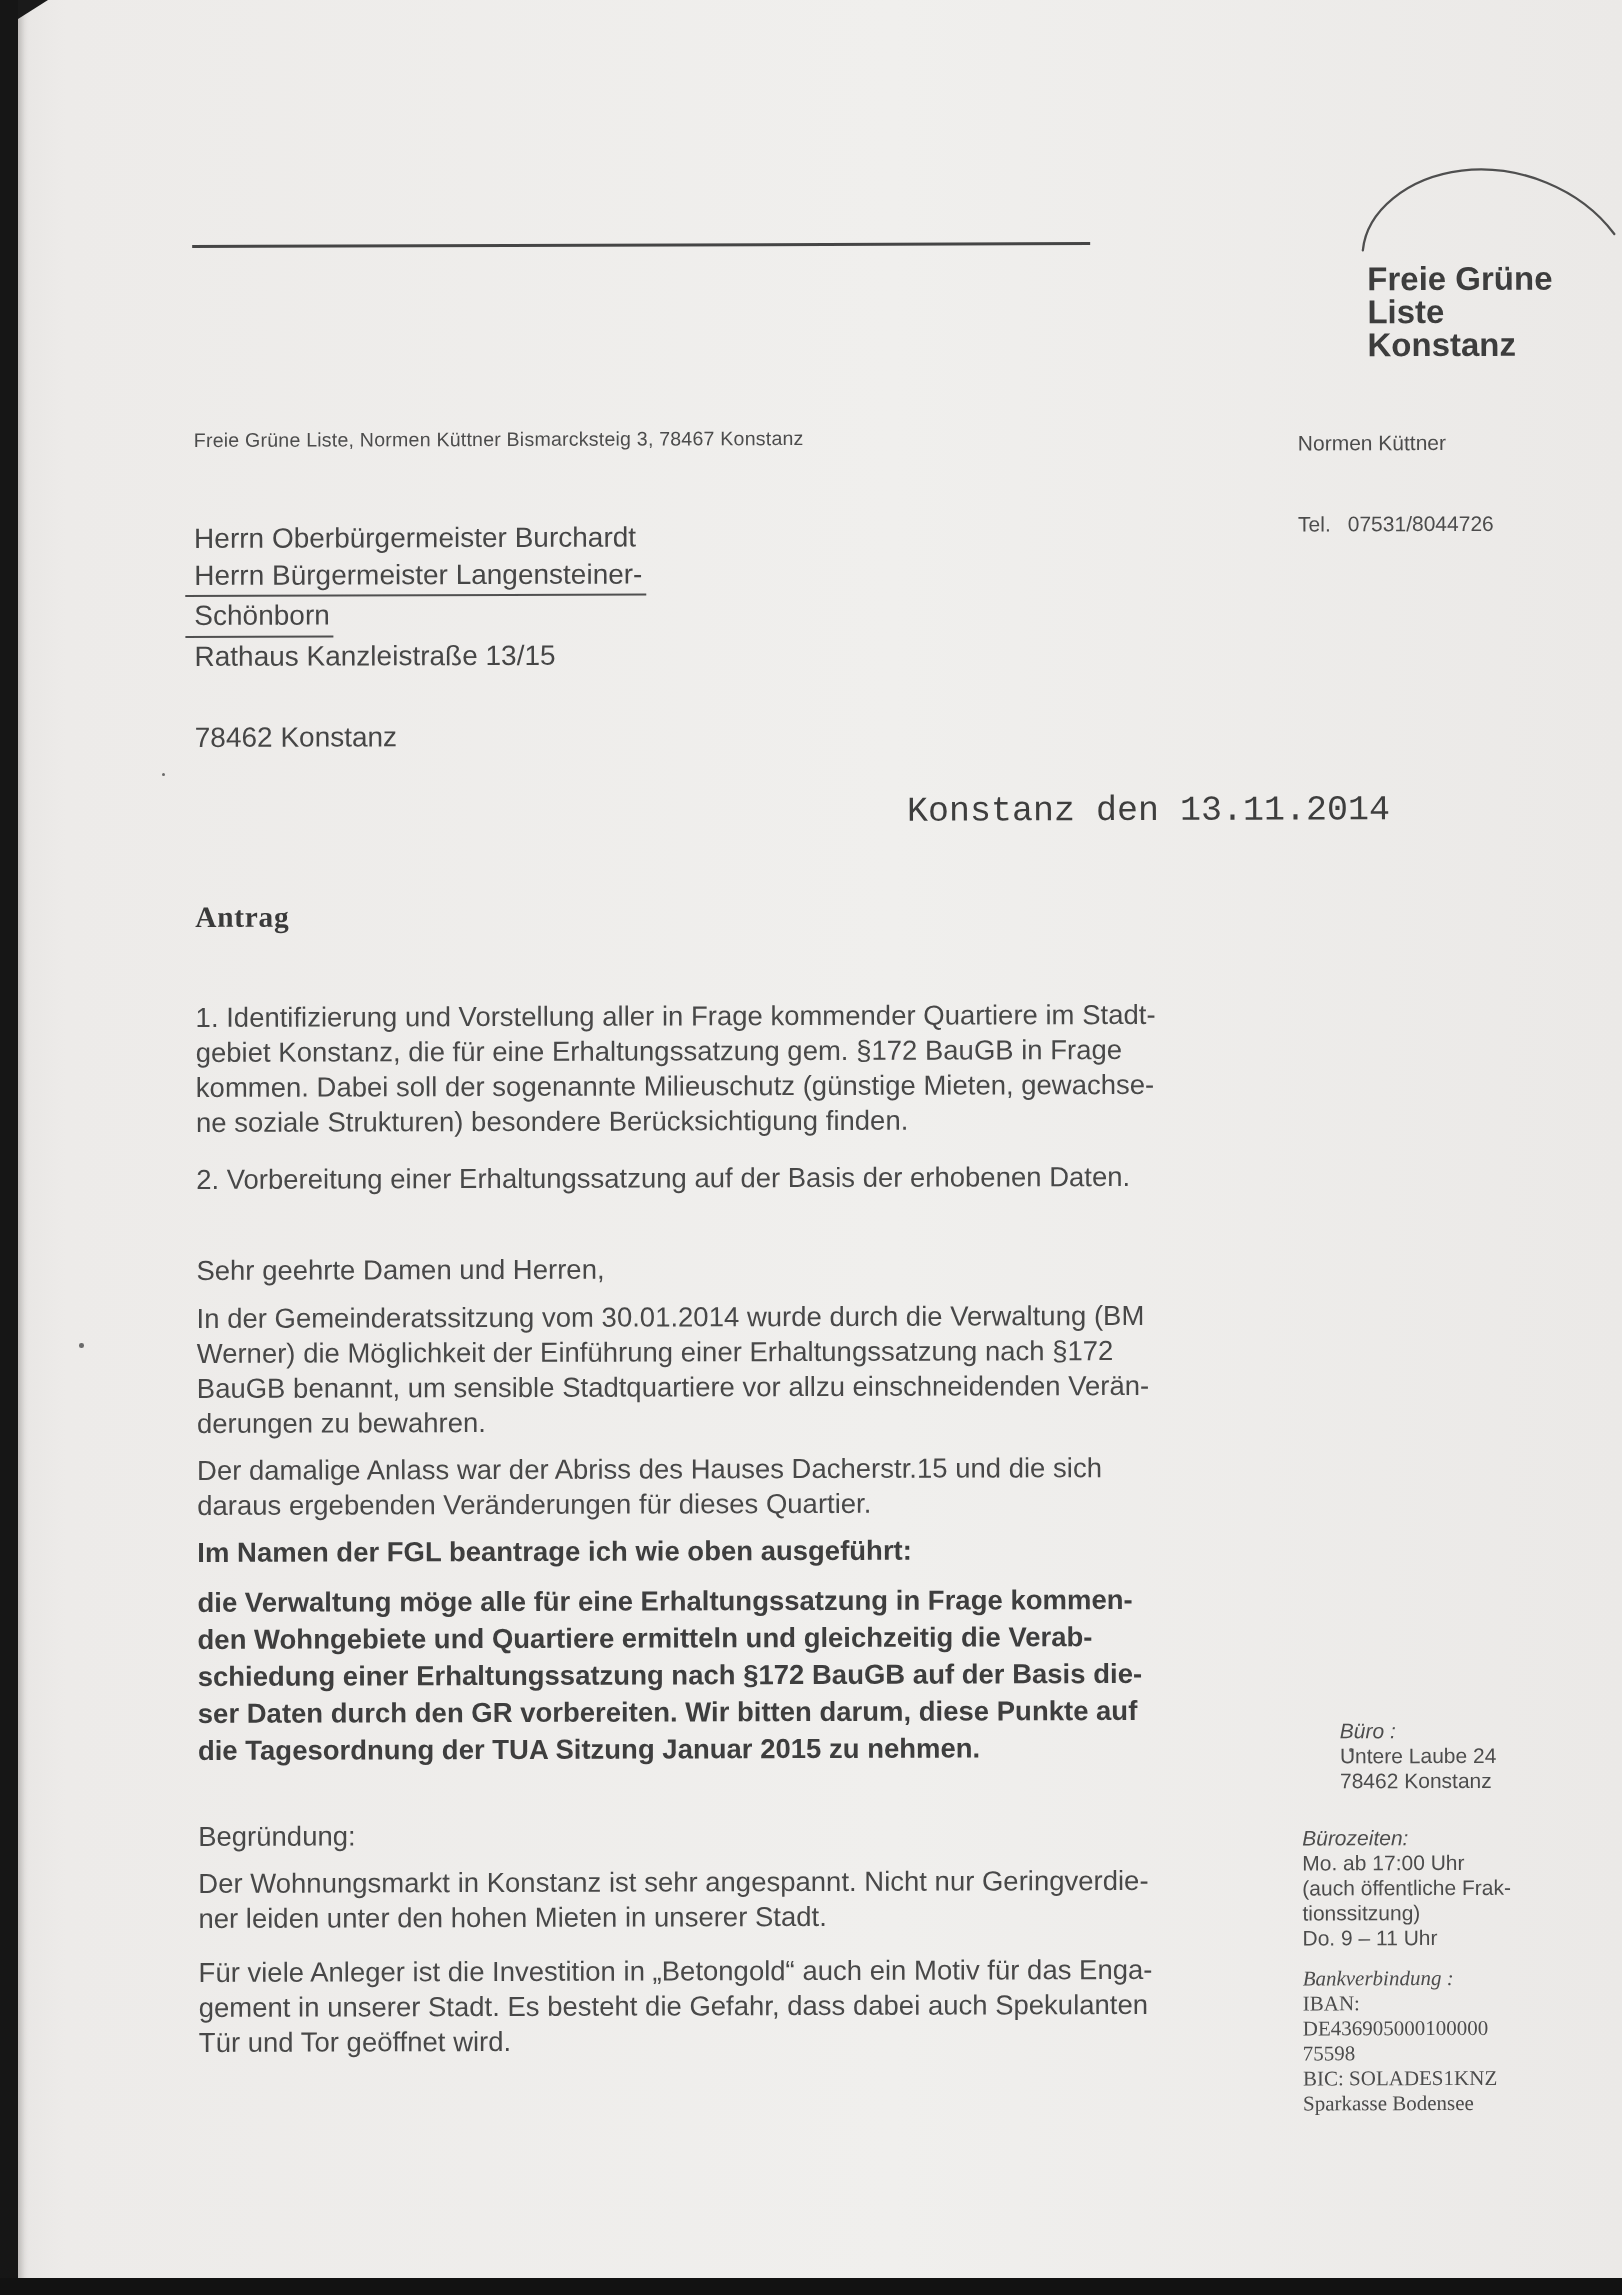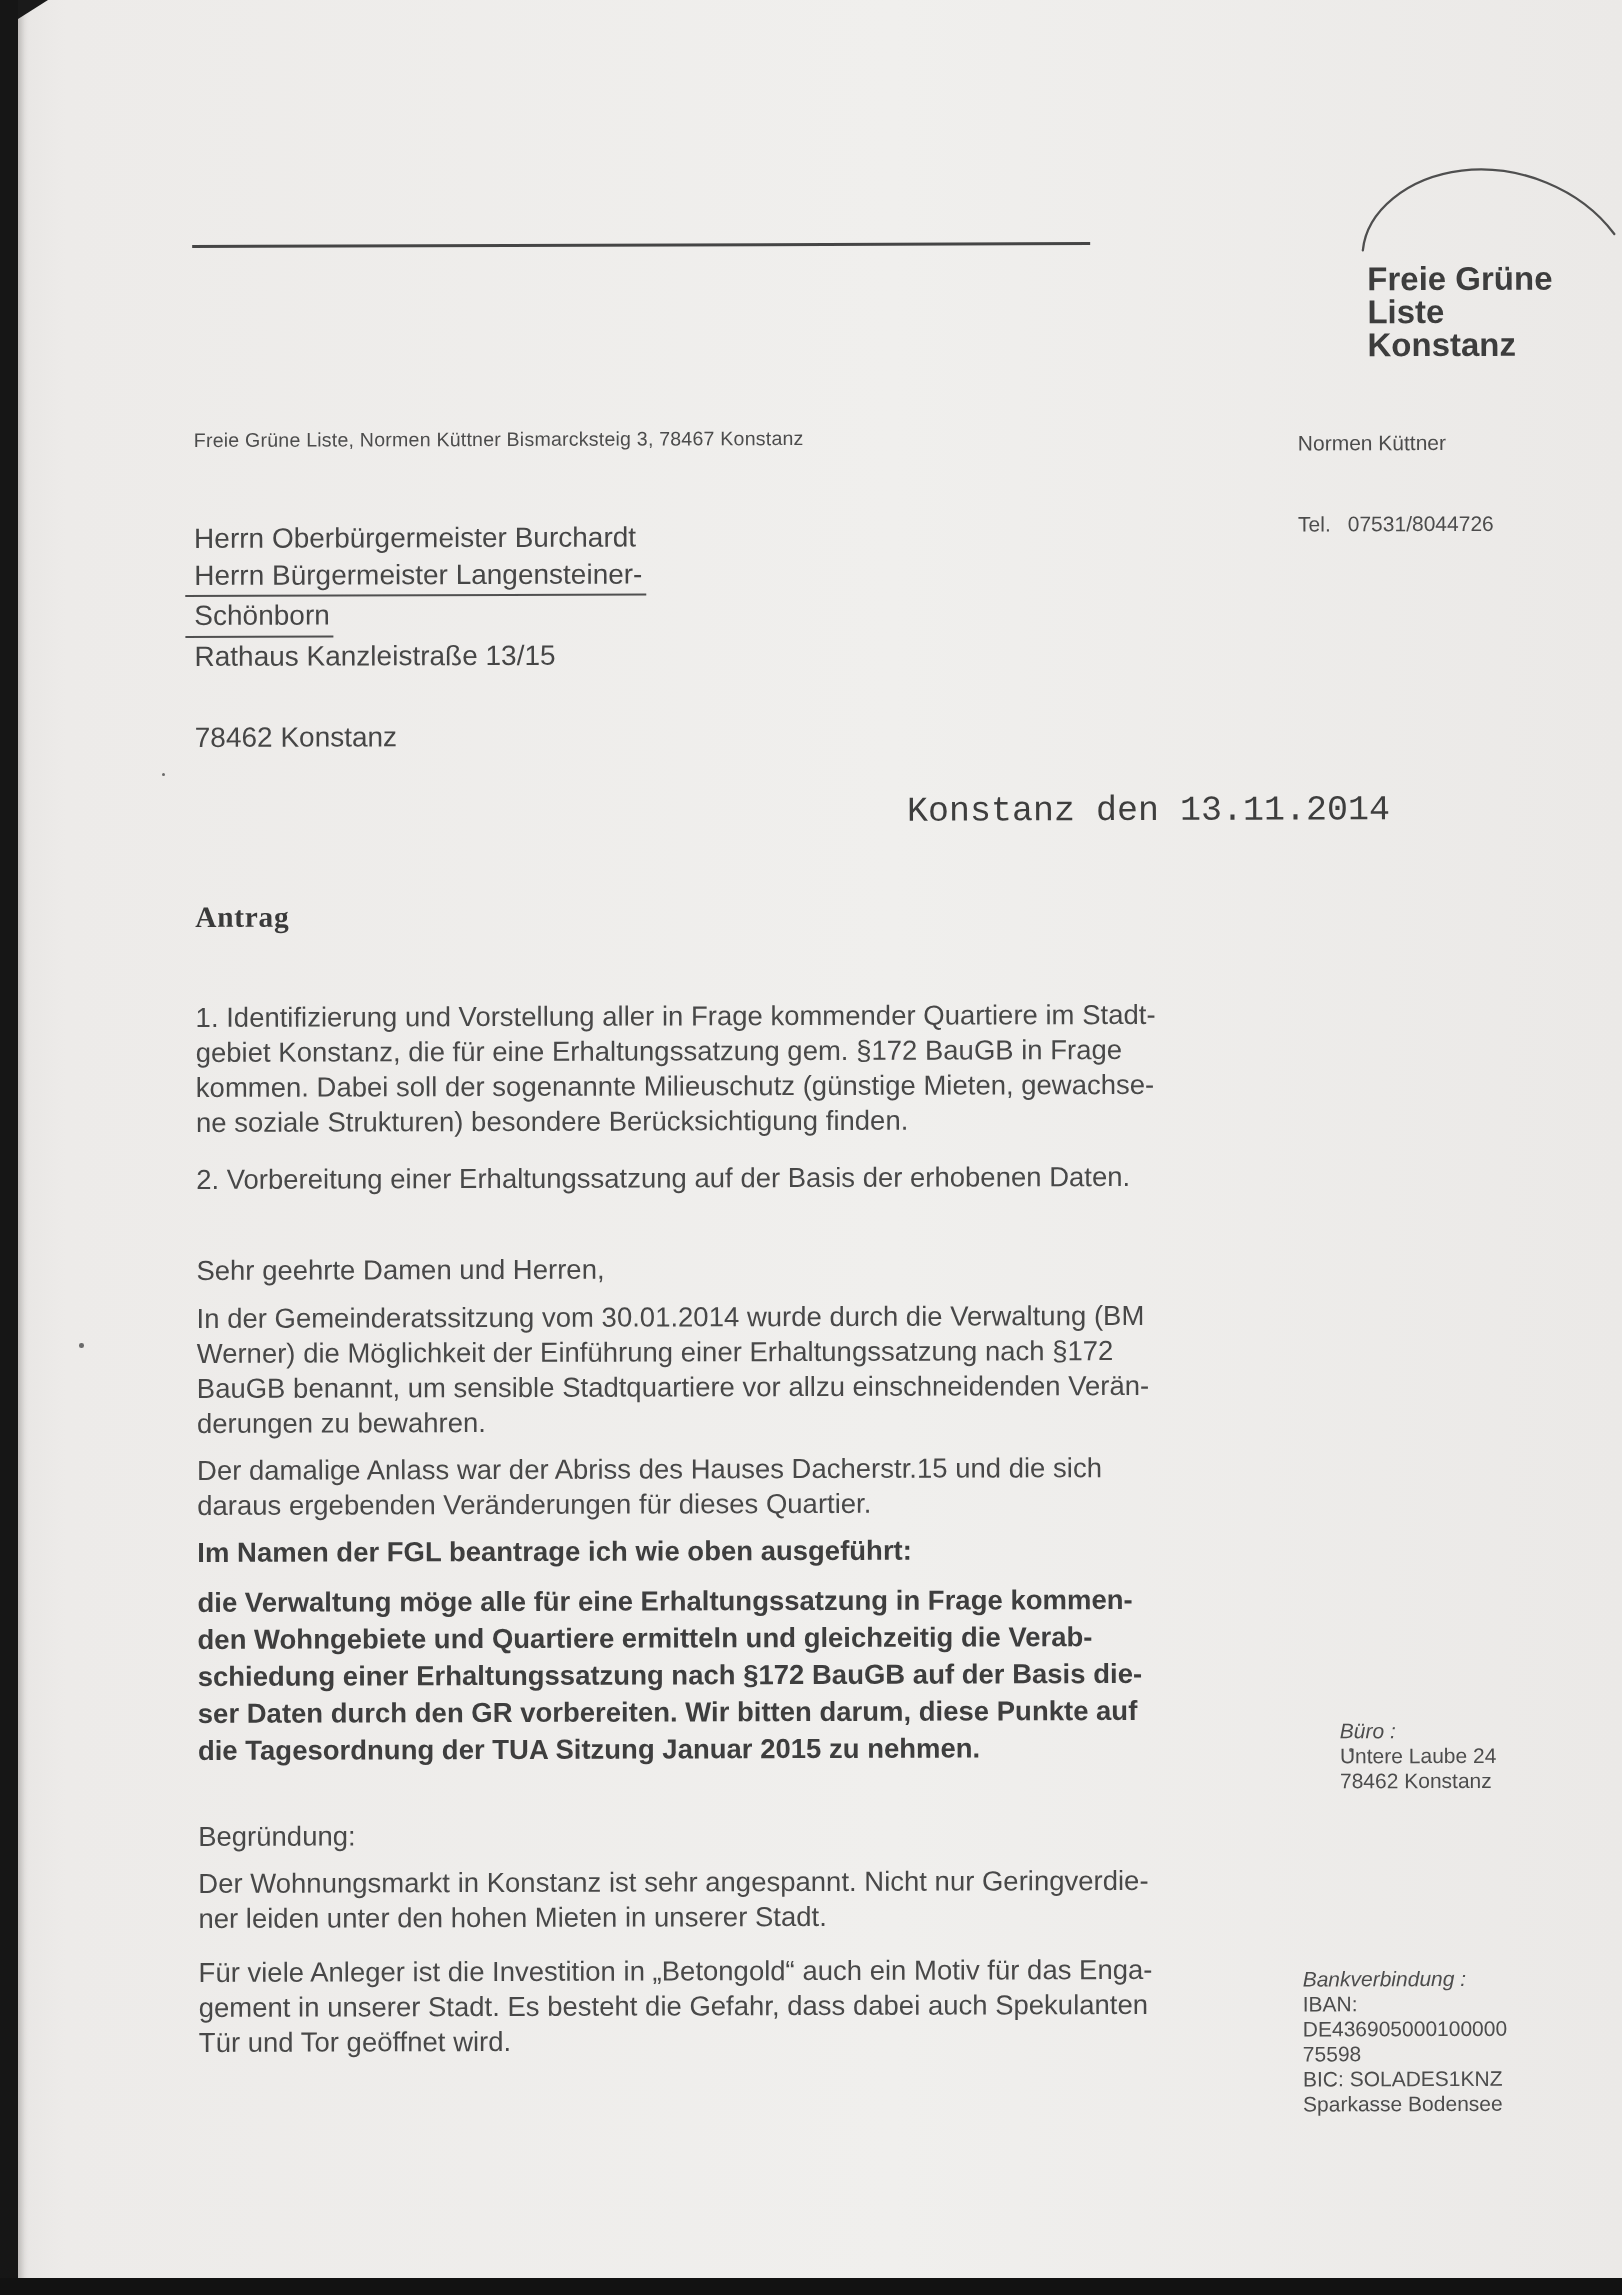--- a/index.html
+++ b/index.html
@@ -36,21 +36,21 @@
   }
 
   .side { position: absolute; left: 1300px; width: 242px; font-size: 21px; line-height: 25px; color: #4c4c4c; }
   .side .lbl-italic { font-style: italic; }
   .contact-name  { top: 432px; }
   .contact-tel   { top: 513px; }
   .contact-tel .tel-value { margin-left: 17px; text-align: center; }
   .contact-email { top: 560px; }
   .office-block  { top: 1720px; margin-left: 38px; }
   .hours-block   { top: 1827px; }
-  .bank-block    { top: 1968px; }
+  .bank-block    { top: 1968px; font-family: Liberation Serif, serif; }
 
   .recipient {
     position: absolute; left: 196px; top: 518px;
     font-size: 28px; line-height: 37px; color: #464646;
   }
   .recipient .underlined {
     display: inline-block;
     border-bottom: 2px solid #505050;
     padding: 0 3.9px 1.3px 9.2px;
     margin-left: -9.2px;
@@ -145,20 +145,27 @@
 gement in unserer Stadt. Es besteht die Gefahr, dass dabei auch Spekulanten
 Tür und Tor geöffnet wird.</p>
     </div>
 
     <div class="side office-block">
       <div class="lbl-italic">Büro :</div>
       <div>Untere Laube 24</div>
       <div>78462 Konstanz</div>
     </div>
 
+    <div class="side hours-block">
+      <div class="lbl-italic">Bürozeiten:</div>
+      <div>Mo. ab 17:00 Uhr</div>
+      <div>(auch öffentliche Frak-</div>
+      <div>tionssitzung)</div>
+      <div>Do. 9 – 11 Uhr</div>
+    </div>
 
     <div class="side bank-block">
       <div class="lbl-italic">Bankverbindung :</div>
       <div>IBAN:</div>
       <div>DE436905000100000</div>
       <div>75598</div>
       <div>BIC: SOLADES1KNZ</div>
       <div>Sparkasse Bodensee</div>
     </div>
 

